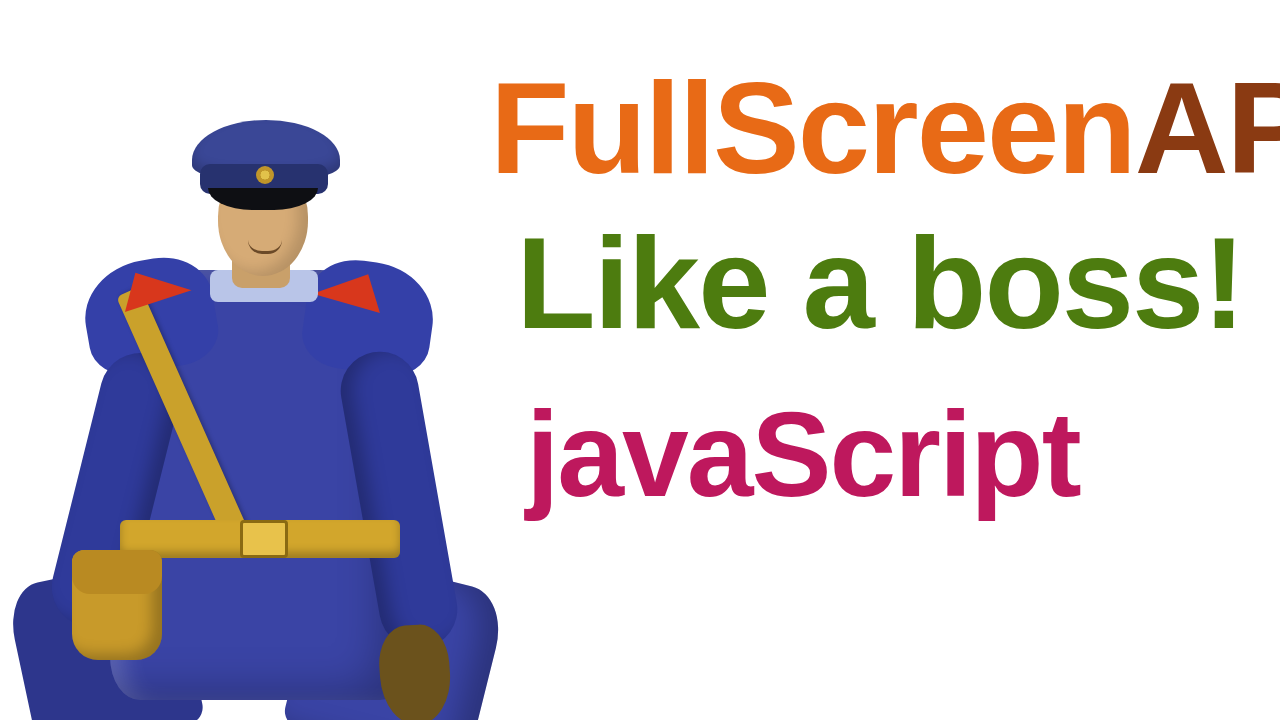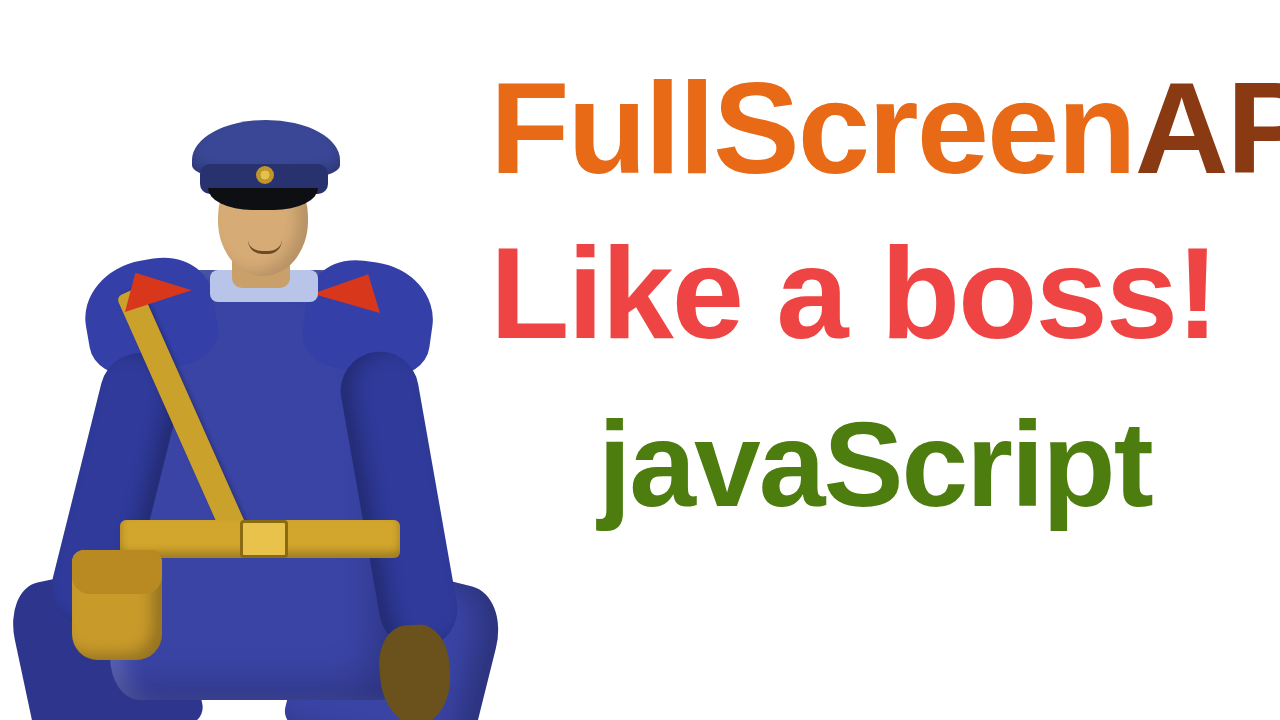--- a/index.html
+++ b/index.html
@@ -16,22 +16,22 @@
     width: 780px;
   }
   .line {
     font-weight: 800;
     letter-spacing: -2px;
     line-height: 1.05;
     white-space: nowrap;
   }
   .l1 { font-size: 130px; color: #e86a16; }
   .l1 .dark { color: #8a3a12; }
-  .l2 { font-size: 130px; color: #ef4444; margin-top: 28px; }
-  .l3 { font-size: 120px; color: #4d7c0f; margin-top: 40px; margin-left: 108px; }
+  .l2 { font-size: 130px; color: #4d7c0f; margin-top: 18px; text-align: center; }
+  .l3 { font-size: 120px; color: #be185d; margin-top: 40px; margin-left: 36px; }
 
   
   .figure {
     position: absolute;
     left: 0px;
     bottom: 0px;
     width: 490px;
     height: 650px;
   }
   .figure * { position: absolute; }

